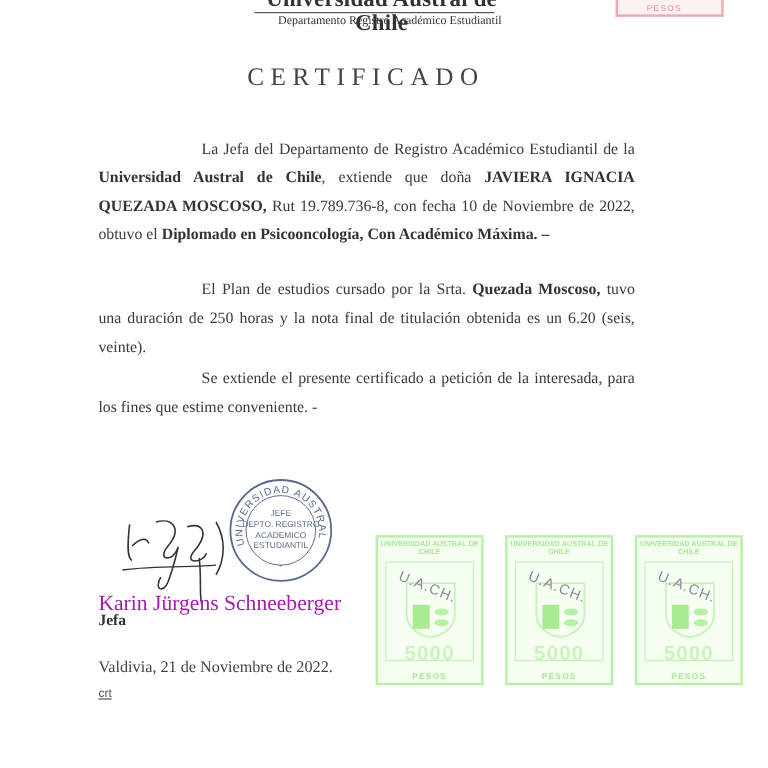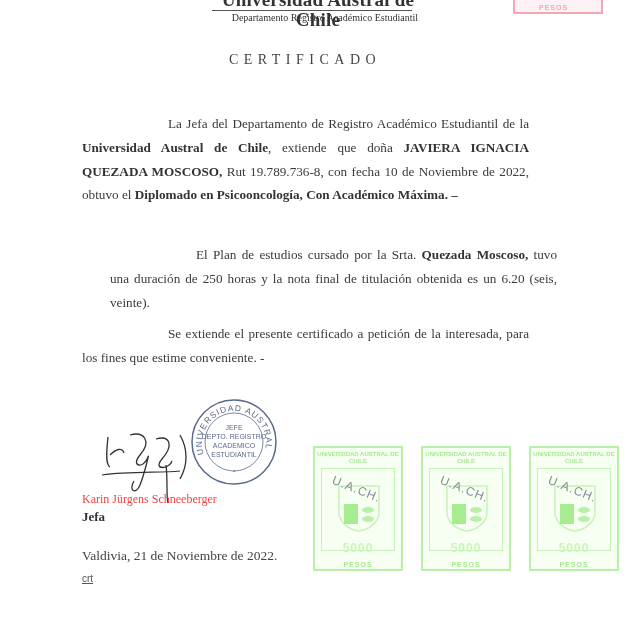--- a/index.html
+++ b/index.html
@@ -24,50 +24,50 @@
     left:513px; top:-8px; width:90px; height:22px;
     border:2px solid #f0a9b3; border-top:none; background:#fdf1f3;
     box-sizing:border-box;
   }
   .stamp-top .lbl {
     position:absolute; left:24px; bottom:1px; font-size:7px; color:#e58c9a;
     letter-spacing:1px; font-family:"Liberation Sans",sans-serif;
   }
   .title {
     left:0; top:52px; width:610px; text-align:center;
-    font-size:14px; letter-spacing:5.5px; color:#444; font-weight:normal;
+    font-size:21px; letter-spacing:5.5px; color:#444; font-weight:normal;
   }
   .para {
     left:82px; width:447px; font-size:13.2px; line-height:23.8px;
     text-align:justify; color:#3a3a3a;
   }
   .para b { color:#333; }
   .indent { display:inline-block; width:86px; }
   .p1 { top:112px; }
-  .p2 { top:243px;margin-left:28px; }
-  .p3 { top:322px; }
-  .sign-name { left:82px; top:492px; font-size:12px; color:#ef4444; }
+  .p2 { top:229px; }
+  .p3 { top:303px; }
+  .sign-name { left:82px; top:492px; font-size:18px; color:#a21caf; }
   .sign-role { left:82px; top:509px; font-size:13px; font-weight:bold; color:#333; }
   .place-date { left:82px; top:548px; font-size:13.5px; color:#444;text-align:center; }
   .initials { left:82px; top:573px; font-size:10px; color:#555; font-family:"Liberation Sans",sans-serif;text-decoration:underline; }
   .signature { left:100px; top:425px; width:90px; height:80px; }
   .seal { left:190px; top:398px; width:88px; height:88px; }
   .fiscal {
     width:90px; height:125px; top:446px;
     border:2px solid #b8f0a8; box-sizing:border-box; background:#f6fff2;
   }
   .fiscal .inner { position:absolute; left:6px; top:20px; right:6px; bottom:18px; border:1px solid #c6f3b8; }
   .fiscal .top-txt {
     position:absolute; left:0; right:0; top:3px; text-align:center;
     font-size:6px; line-height:7px; color:#a7e993; font-weight:bold;
     font-family:"Liberation Sans",sans-serif;
   }
   .fiscal .value {
     position:absolute; left:0; right:0; bottom:14px; text-align:center;
-    font-size:12px; font-weight:bold; color:#c9f5bc; letter-spacing:1px;
+    font-size:17px; font-weight:bold; color:#c9f5bc; letter-spacing:1px;
     font-family:"Liberation Sans",sans-serif;
   }
   .fiscal .bottom-txt {
     position:absolute; left:0; right:0; bottom:1px; text-align:center;
     font-size:7px; color:#a7e993; font-weight:bold; letter-spacing:1px;
     font-family:"Liberation Sans",sans-serif;
   }
   .fiscal .shield { position:absolute; left:22px; top:34px; width:44px; height:50px; }
   .fiscal .overprint {
     position:absolute; left:16px; top:34px; font-size:12px; color:#8a8a9a;

